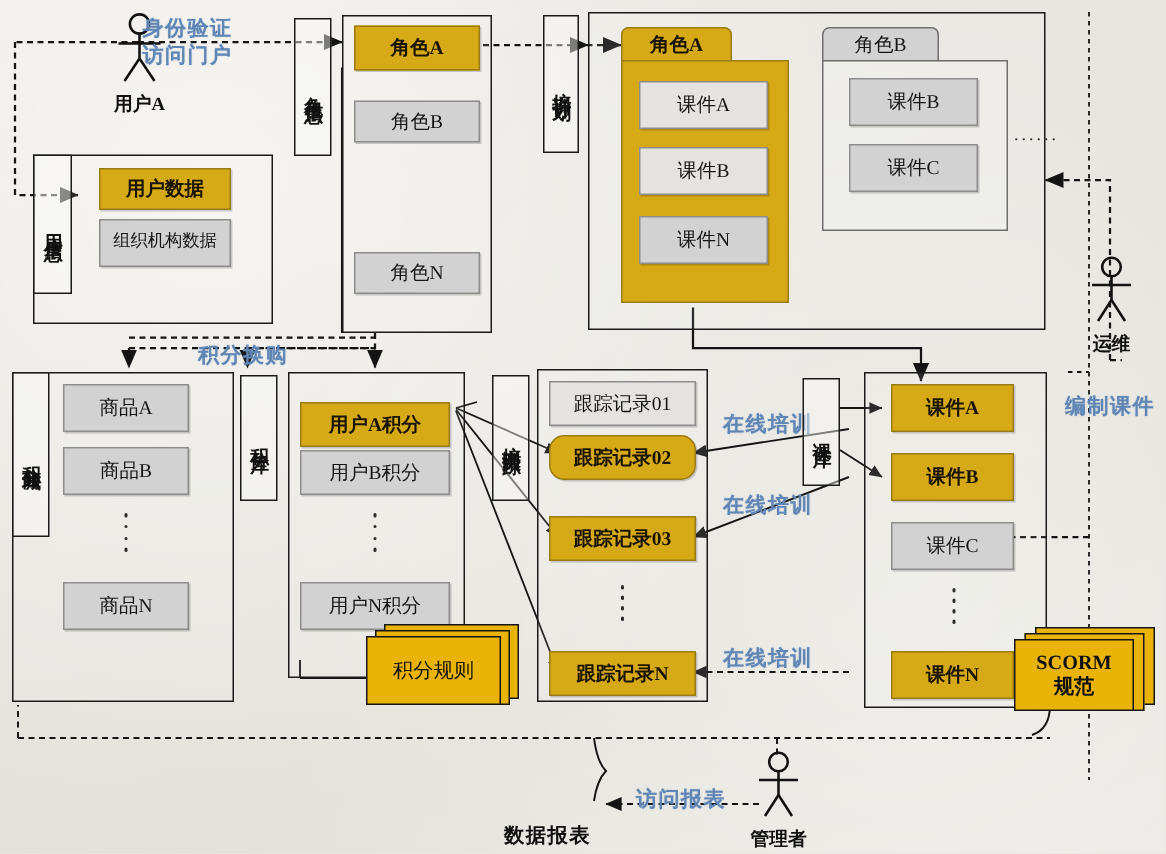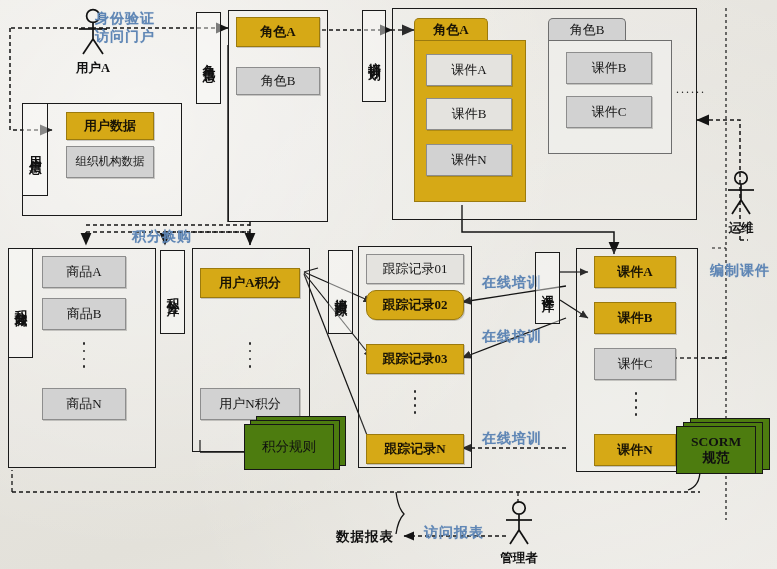--- a/index.html
+++ b/index.html
@@ -60,21 +60,21 @@
     position:absolute;left:0;border:1.4px solid #6e6e6e;
   }
   .folder.gold .tab{background:#d6a916;border-color:#9b7a0e;color:#1a1405;font-weight:600;}
   .folder.gold .body{background:#d6a916;border-color:#9b7a0e;}
   .folder.grey .tab{background:#d2d2d2;}
   .folder.grey .body{background:rgba(240,240,238,.55);}
 
   
   .docstack{position:absolute;}
   .docstack .sheet{
-    position:absolute;border:1.5px solid #161616;background:#4d7c0f;
+    position:absolute;border:1.5px solid #161616;background:#eab308;
   }
   .docstack .front{
     display:flex;flex-direction:column;align-items:center;justify-content:center;
     font-size:13.5px;color:#101010;line-height:1.15;text-align:center;
   }
   .dots{position:absolute;display:flex;flex-direction:column;align-items:center;justify-content:space-between;}
   .dots i{display:block;width:2.5px;height:2.5px;background:#2b2b2b;border-radius:50%;}
 </style>
 </head>
 <body>
@@ -173,20 +173,21 @@
 
   <div class="node container" style="left:22px;top:103px;width:160px;height:113px;"></div>
   <div class="node vlabel" style="left:22px;top:103px;width:26px;height:93px;">用户信息</div>
   <div class="node item gold" style="left:66px;top:112px;width:88px;height:28px;">用户数据</div>
   <div class="node item" style="left:66px;top:146px;width:88px;height:32px;font-size:11.5px;line-height:1.15;text-align:center;">组织机构数据</div>
 
   <div class="node vlabel" style="left:196px;top:12px;width:25px;height:92px;">角色信息</div>
   <div class="node container" style="left:228px;top:10px;width:100px;height:212px;"></div>
   <div class="node item gold" style="left:236px;top:17px;width:84px;height:30px;">角色A</div>
   <div class="node item" style="left:236px;top:67px;width:84px;height:28px;">角色B</div>
+  <div class="node item" style="left:236px;top:168px;width:84px;height:28px;">角色N</div>
 
   <div class="node vlabel" style="left:362px;top:10px;width:24px;height:92px;">培训计划</div>
   <div class="node container" style="left:392px;top:8px;width:305px;height:212px;"></div>
 
   <div class="folder gold" style="left:414px;top:18px;width:110px;height:182px;">
     <div class="tab" style="width:72px;">角色A</div>
     <div class="body" style="top:22px;width:110px;height:160px;"></div>
     <div class="item plain" style="position:absolute;left:12px;top:36px;width:84px;height:30px;">课件A</div>
     <div class="item plain" style="position:absolute;left:12px;top:80px;width:84px;height:30px;">课件B</div>
     <div class="item" style="position:absolute;left:12px;top:126px;width:84px;height:30px;">课件N</div>
@@ -225,20 +226,21 @@
       <i></i>
       <i></i>
       <i></i>
       <i></i>
     </div>
   <div class="node item" style="left:42px;top:388px;width:84px;height:32px;">商品N</div>
 
   <div class="node vlabel" style="left:160px;top:250px;width:25px;height:84px;">积分库</div>
   <div class="node container" style="left:192px;top:248px;width:118px;height:204px;"></div>
   <div class="node item gold" style="left:200px;top:268px;width:100px;height:30px;">用户A积分</div>
+  <div class="node item" style="left:200px;top:300px;width:100px;height:30px;">用户B积分</div>
   <div class="dots" style="left:248px;top:342px;width:4px;height:26px;">
       <i></i>
       <i></i>
       <i></i>
       <i></i>
     </div>
   <div class="node item" style="left:200px;top:388px;width:100px;height:32px;">用户N积分</div>
 
   <div class="docstack" style="left:244px;top:416px;width:104px;height:56px;">
     <div class="sheet" style="left:12px;top:0;width:88px;height:48px;"></div>
@@ -280,21 +282,21 @@
 
   <div class="docstack" style="left:676px;top:418px;width:96px;height:58px;font-weight:bold;">
     <div class="sheet" style="left:14px;top:0;width:78px;height:50px;"></div>
     <div class="sheet" style="left:7px;top:4px;width:78px;height:50px;"></div>
     <div class="sheet front" style="left:0;top:8px;width:78px;height:46px;">
       <span>SCORM</span>
       <span>规范</span>
     </div>
   </div>
 
-  <div class="node blacklabel" style="left:336px;top:528px;">数据报表</div>
+  <div class="node blacklabel" style="left:336px;top:548px;">数据报表</div>
   <div class="node bluelabel" style="left:424px;top:524px;">访问报表</div>
 
   <div class="node" style="left:492px;top:500px;width:54px;height:64px;">
     <svg width="54" height="46" viewBox="0 0 54 46">
       <g stroke="#111" stroke-width="1.7" fill="none">
         <circle cx="27" cy="8" r="6.2"></circle>
         <line x1="27" y1="14.5" x2="27" y2="30"></line>
         <line x1="14" y1="20" x2="40" y2="20"></line>
         <line x1="27" y1="30" x2="18" y2="44"></line>
         <line x1="27" y1="30" x2="36" y2="44"></line>

